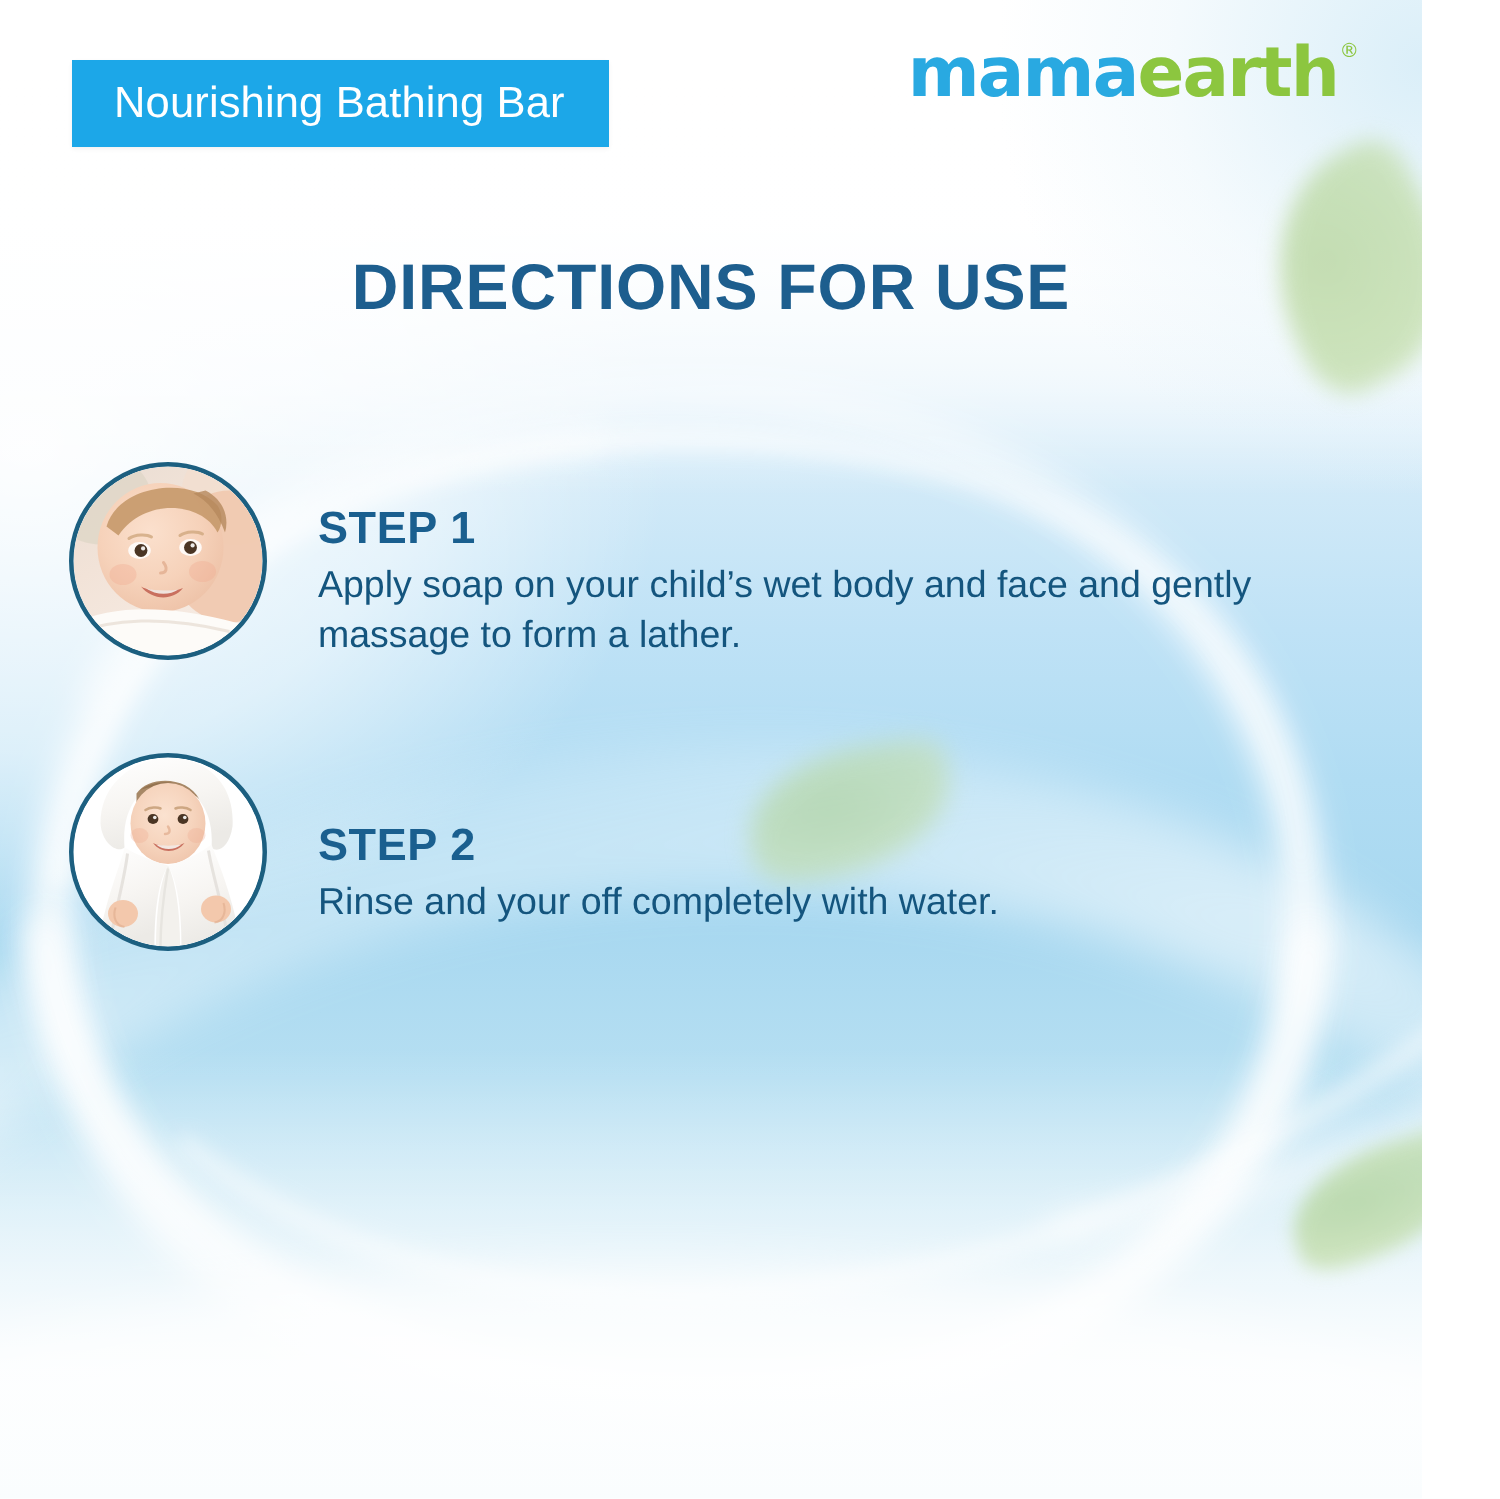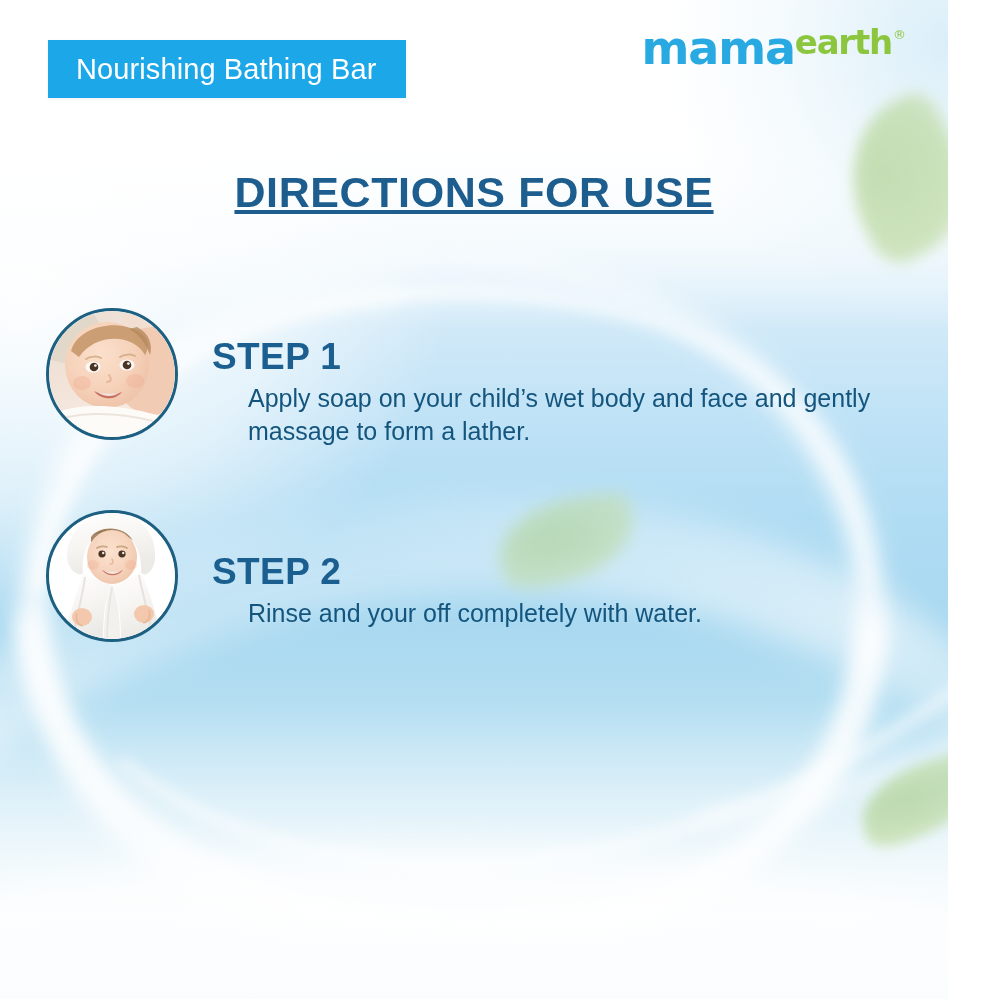--- a/index.html
+++ b/index.html
@@ -144,21 +144,21 @@
     line-height: 1;
   }
   .brand-logo .brand-mama {
     font-size: 46px;
     font-weight: 700;
     color: #29a9e1;
     letter-spacing: -1.2px;
     font-family: "DejaVu Sans", sans-serif;
   }
   .brand-logo .brand-earth {
-    font-size: 34px;
+    font-size: 46px;
     font-weight: 700;
     color: #8cc63f;
     letter-spacing: -1.2px;
     font-family: "DejaVu Sans", sans-serif;
   }
   .brand-logo .brand-reg {
     font-size: 13px;
     color: #8cc63f;
     margin-top: 3px;
     margin-left: 1px;
@@ -169,21 +169,20 @@
   .section-heading {
     position: absolute;
     left: 0; right: 0;
     top: 168px;
     text-align: center;
     color: #1d5e8e;
     font-size: 43px;
     font-weight: 700;
     letter-spacing: 0.6px;
     font-family: "Liberation Sans", sans-serif;
-    text-decoration: underline;
   }
 
   
   .steps {
     position: absolute;
     left: 0; top: 300px;
     width: 1000px;
   }
   .step {
     position: relative;
@@ -210,33 +209,32 @@
     border-radius: 50%;
     overflow: hidden;
   }
 
   .step-text {
     margin-left: 34px;
     padding-top: 28px;
   }
   .step-label {
     color: #1a5f8f;
-    font-size: 37px;
+    font-size: 30px;
     font-weight: 700;
     letter-spacing: 0.4px;
     margin-bottom: 4px;
     font-family: "Liberation Sans", sans-serif;
   }
   .step-body {
     color: #14557e;
     font-size: 25px;
     line-height: 1.32;
     max-width: 680px;
     font-family: "Liberation Sans", sans-serif;
-    margin-left: 36px;
   }
 </style>
 </head>
 <body>
 
 <div id="stage">
 
   <div class="bg-base"></div>
 
   <svg class="bg-svg" width="1000" height="999" viewBox="0 0 1000 999" preserveAspectRatio="none" aria-hidden="true">

